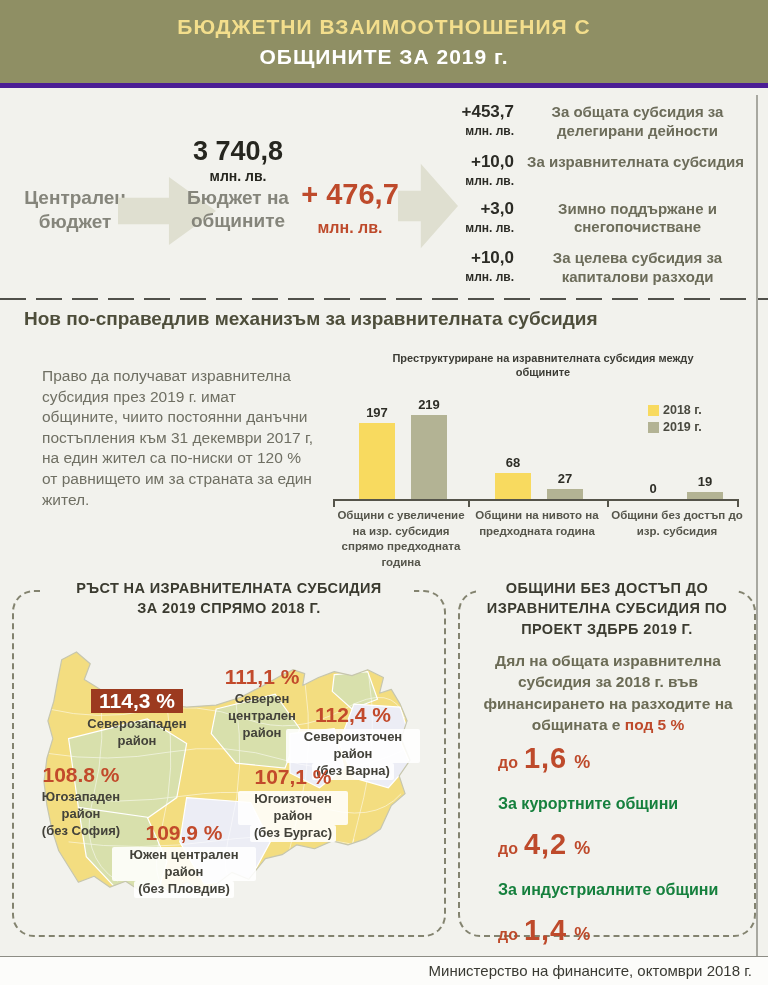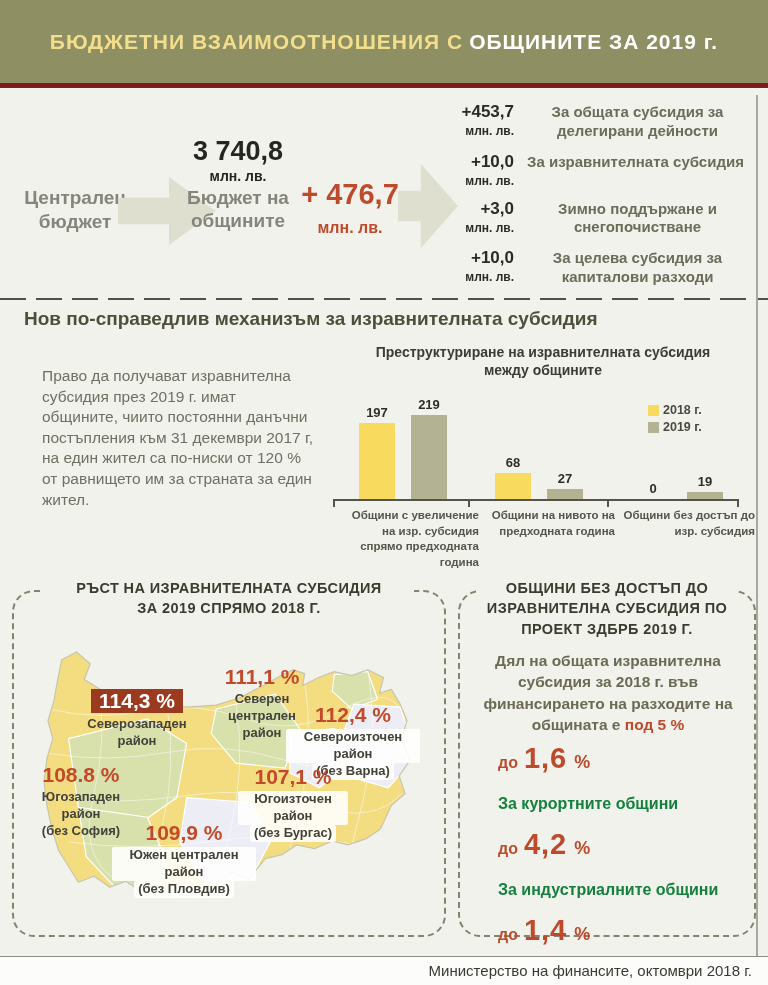--- a/index.html
+++ b/index.html
@@ -1,22 +1,22 @@
 <!DOCTYPE html>
 <html><head>
 <meta charset="utf-8">
 <style>
   *{box-sizing:border-box;margin:0;padding:0;}
   html,body{width:768px;height:985px;}
   body{position:relative;font-family:"Liberation Sans",sans-serif;background:#fff;overflow:hidden;}
   .page{position:absolute;inset:0;background:#F2F2ED;}
 
   
-  .header{position:absolute;left:0;top:0;width:768px;height:88px;background:#8F8F64;border-bottom:5px solid #7f1d1d;
-          display:flex;align-items:center;justify-content:center;gap:6px;}
+  .header{position:absolute;left:0;top:0;width:768px;height:88px;background:#8F8F64;border-bottom:5px solid #4c1d95;
+          display:flex;flex-direction:column;align-items:center;justify-content:center;gap:6px;}
   .header .l1{color:#F3DE8C;font-size:21px;font-weight:700;letter-spacing:1px;}
   .header .l2{color:#FFFFFF;font-size:21px;font-weight:700;letter-spacing:1px;}
 
   
   .flow-source{position:absolute;left:14px;top:186px;width:122px;text-align:center;
                font-size:19px;font-weight:700;color:#85857B;line-height:1.25;}
   .arrow{position:absolute;background:#DFDFD0;}
   .arrow1{left:118px;top:174px;width:98px;height:74px;
           clip-path:polygon(0 32%,52% 32%,52% 4%,100% 50%,52% 96%,52% 68%,0 68%);}
   .arrow2{left:398px;top:158px;width:60px;height:96px;
@@ -38,34 +38,34 @@
 
   .dash-sep{position:absolute;left:0;top:298px;width:768px;height:2px;
             background:repeating-linear-gradient(90deg,#50504A 0 26px,transparent 26px 36px);}
 
   
   .sec2-heading{position:absolute;left:24px;top:308px;font-size:19px;font-weight:700;color:#4E4E3B;}
   .sec2-par{position:absolute;left:42px;top:366px;width:272px;font-size:15.5px;color:#6F6F63;line-height:1.33;}
 
   
   .chart{position:absolute;left:330px;top:343px;width:426px;height:218px;}
-  .chart-title{position:absolute;left:38px;top:0;width:350px;text-align:center;
-               font-size:14px;font-weight:700;color:#3C3C35;line-height:1.3;}
+  .chart-title{position:absolute;left:38px;top:8px;width:350px;text-align:center;
+               font-size:11px;font-weight:700;color:#3C3C35;line-height:1.3;}
   .legend{position:absolute;left:318px;top:60px;}
   .legend-row{display:flex;align-items:center;margin-bottom:3px;}
   .legend-swatch{width:11px;height:11px;margin-right:4px;flex:none;}
   .legend-text{font-size:12.5px;font-weight:700;color:#4A4A40;}
   .bar-group{position:absolute;bottom:62px;display:flex;align-items:flex-end;gap:16px;}
   .bar-col{display:flex;flex-direction:column;align-items:center;justify-content:flex-end;}
   .bar-val{font-size:13px;font-weight:700;color:#2E2E27;margin-bottom:3px;}
   .bar{width:36px;}
   .axis{position:absolute;left:3px;top:156px;width:406px;border-top:2px solid #55544A;}
   .tick{position:absolute;top:0;width:2px;height:6px;background:#55544A;}
-  .cat{position:absolute;top:165px;width:140px;text-align:right;
-       font-size:11.5px;font-weight:700;color:#55554B;line-height:1.35;margin-left:8px;}
+  .cat{position:absolute;top:165px;width:140px;text-align:center;
+       font-size:11.5px;font-weight:700;color:#55554B;line-height:1.35;}
 
   
   .panel{position:absolute;border:2px dashed #83836F;border-radius:22px;background:transparent;}
   .panel-left{left:12px;top:590px;width:434px;height:347px;}
   .panel-right{left:458px;top:590px;width:298px;height:347px;}
   .panel-title{position:absolute;top:-14px;left:50%;transform:translateX(-50%);
                background:#F2F2ED;padding:0 10px;text-align:center;
                font-size:14.5px;font-weight:700;color:#3B3B30;letter-spacing:.4px;line-height:1.4;}
   .panel-title-left{width:370px;}
   .panel-title-right{width:262px;}

